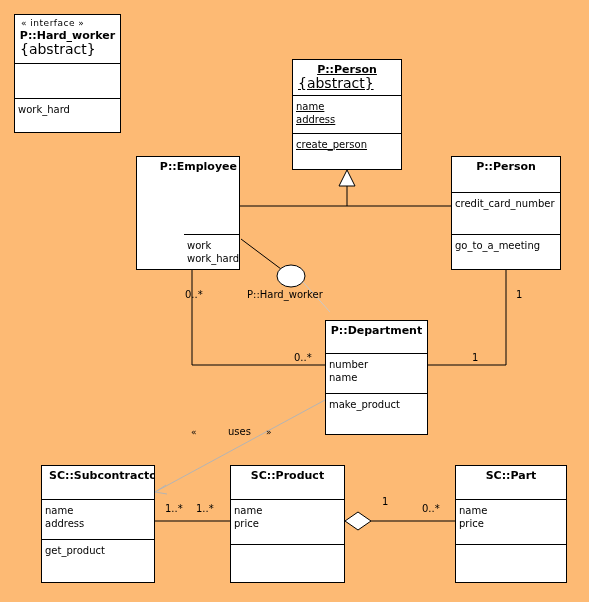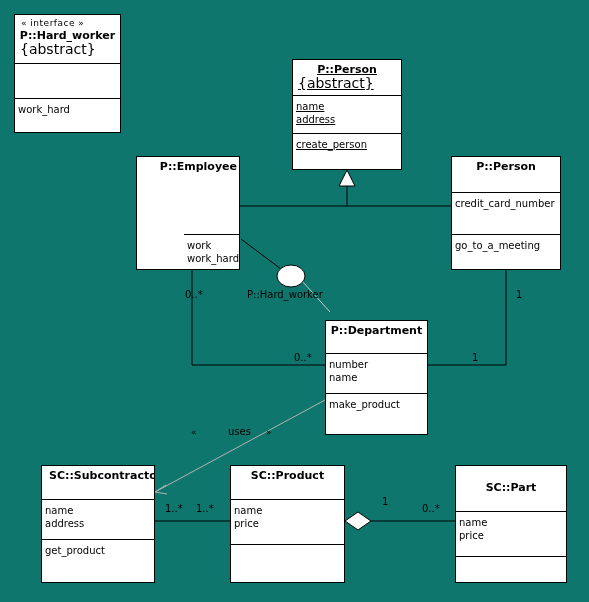--- a/index.html
+++ b/index.html
@@ -5,21 +5,21 @@
 <style>
   html, body {
     margin: 0;
     padding: 0;
     background: #ffffff;
   }
   #canvas {
     position: relative;
     width: 589px;
     height: 602px;
-    background: #0f766e;
+    background: #fdba74;
     font-family: "DejaVu Sans", "Liberation Sans", sans-serif;
     overflow: hidden;
   }
   svg.edges {
     position: absolute;
     left: 0;
     top: 0;
     width: 589px;
     height: 602px;
     pointer-events: none;
@@ -225,21 +225,21 @@
       <div class="clsname">SC::Product</div>
     </div>
     <div class="compartment comp-div comp-body" style="height:45px;">
       <div class="member">name</div>
       <div class="member">price</div>
     </div>
     <div class="compartment comp-div comp-body" style="flex:1;"></div>
   </div>
 
   <div class="umlclass" style="left:455px; top:465px; width:112px; height:118px;">
-    <div class="compartment comp-head" style="height:33px;margin-top:12px;">
+    <div class="compartment comp-head" style="height:33px;">
       <div class="clsname">SC::Part</div>
     </div>
     <div class="compartment comp-div comp-body" style="height:45px;">
       <div class="member">name</div>
       <div class="member">price</div>
     </div>
     <div class="compartment comp-div comp-body" style="flex:1;"></div>
   </div>
 
   <div class="lbl" style="left:247px; top:289px;">P::Hard_worker</div>

